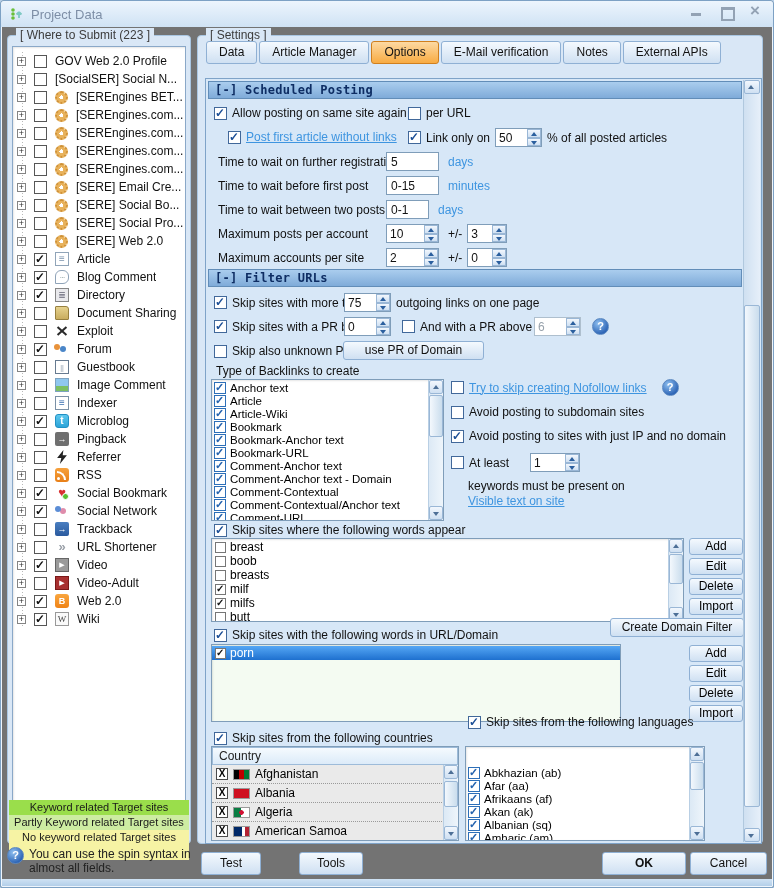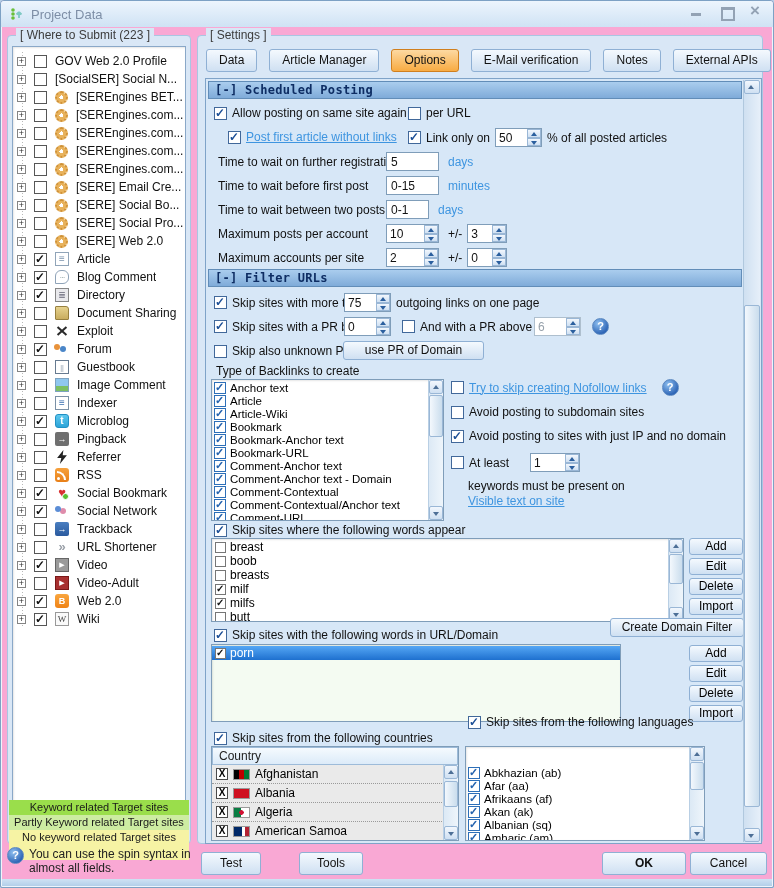--- a/index.html
+++ b/index.html
@@ -1,17 +1,17 @@
 <!DOCTYPE html>
 <html><head>
 <meta charset="utf-8">
 <style>
   *{box-sizing:border-box;margin:0;padding:0}
   html,body{background:#b7cfe6;font-family:"Liberation Sans",sans-serif}
-  .win{position:relative;width:774px;height:888px;background:#f9a8d4;border:1px solid #7da1c4;
+  .win{position:relative;width:774px;height:888px;background:#737373;border:1px solid #7da1c4;
        border-radius:4px 4px 2px 2px;overflow:hidden;box-shadow:inset 0 0 0 1px #eef5fc}
   
   .titlebar{position:absolute;left:0;top:0;right:0;height:26px;
             background:linear-gradient(#edf5fd,#cfe2f4);display:flex;align-items:center}
   .title-icon{width:16px;height:16px;margin:0 6px 0 8px;flex:none}
   .title-text{font-size:13px;color:#7d8ea6}
   .win-controls{position:absolute;right:10px;top:4px;display:flex;gap:16px;align-items:center}
   .wc{width:14px;height:14px;position:relative;cursor:default}
   .wc-min::after{content:"";position:absolute;left:2px;top:8px;width:10px;height:3px;background:#93a2b4}
   .wc-max::after{content:"";position:absolute;left:2px;top:2px;width:10px;height:9px;border:2px solid #93a2b4;border-top-width:3px}
@@ -60,21 +60,21 @@
   .i-video-adult{background:#a83030;border:1px solid #7a1818}.i-video-adult::after{content:"▶";color:#fff;font-size:7px}
   .i-web20{background:linear-gradient(#f9a63e,#ef8316);border-radius:3px;color:#fff;font-weight:bold}.i-web20::after{content:"B";font-size:9px}
   .i-wiki{background:#fafafa;border:1px solid #999}.i-wiki::after{content:"W";color:#444;font-size:9px;font-family:"Liberation Serif",serif}
   
   .legend-row{position:absolute;left:1px;right:1px;height:30px;font-size:11px;color:#1a1a1a;text-align:center;line-height:15px;overflow:hidden}
   .note{position:absolute;left:6px;top:846px;width:186px;display:flex;gap:5px;font-size:12px;color:#222;line-height:14px}
   .help{width:17px;height:17px;flex:none;border-radius:50%;border:1px solid #5a87c0;
         background:radial-gradient(circle at 35% 30%,#8fc0f0,#2b63b5 75%);position:relative}
   .help::after{content:"?";position:absolute;left:0;top:0;width:15px;height:15px;color:#fff;font-weight:bold;font-size:11px;text-align:center;line-height:15px}
   
-  .tabs{position:absolute;left:8px;top:13px;display:flex;gap:12px}
+  .tabs{position:absolute;left:8px;top:5px;display:flex;gap:2px}
   .tab{height:23px;line-height:21px;padding:0 12px;font-size:12px;color:#111;border:1px solid #8fb0d4;border-radius:3px;
        background:linear-gradient(#f4f9fe,#cfe0f2);white-space:nowrap;cursor:default}
   .tab.active{background:linear-gradient(#fdd9a2,#f8ab42);border-color:#d07f1e}
   
   .content{position:absolute;left:7px;top:42px;width:557px;height:766px;background:#d7e7f7;
            border:1px solid #7fa3c8;overflow:hidden}
   .sechdr{position:absolute;left:2px;width:534px;height:18px;background:linear-gradient(#aacdee,#7fabd9);
           border:1px solid #628db8;color:#0e2d63;font:bold 12px "DejaVu Sans Mono",monospace;padding:1px 0 0 6px;letter-spacing:.3px}
   .crow{position:absolute;display:flex;align-items:center;gap:5px;font-size:12px;color:#111;white-space:nowrap}
   .lnk{color:#3e95e0;text-decoration:underline}

